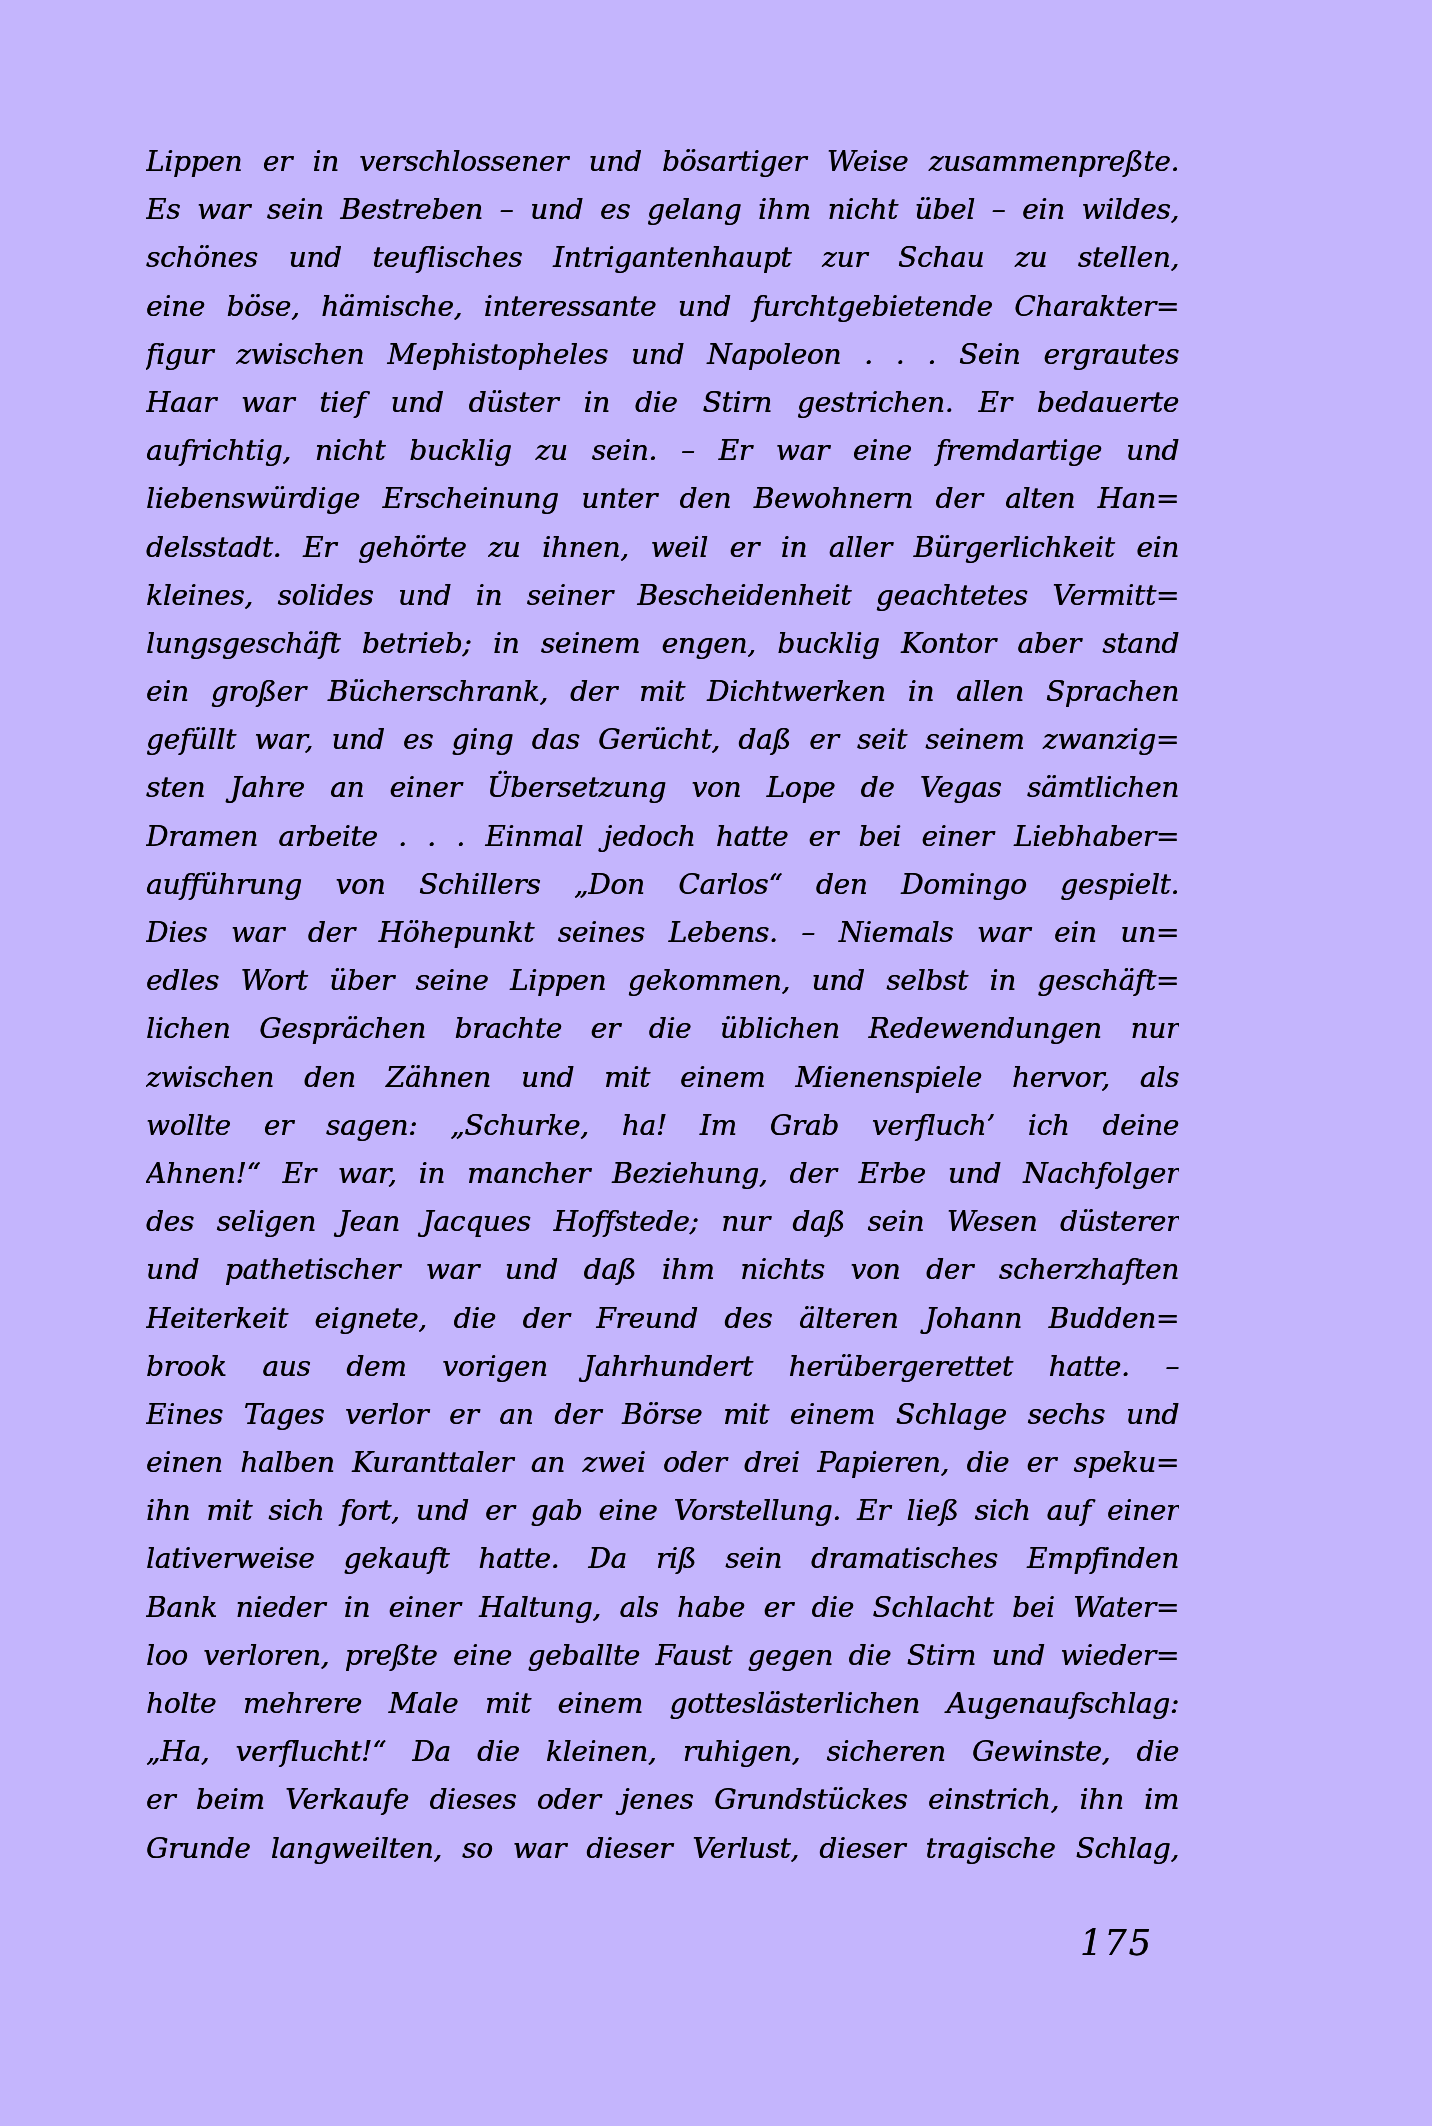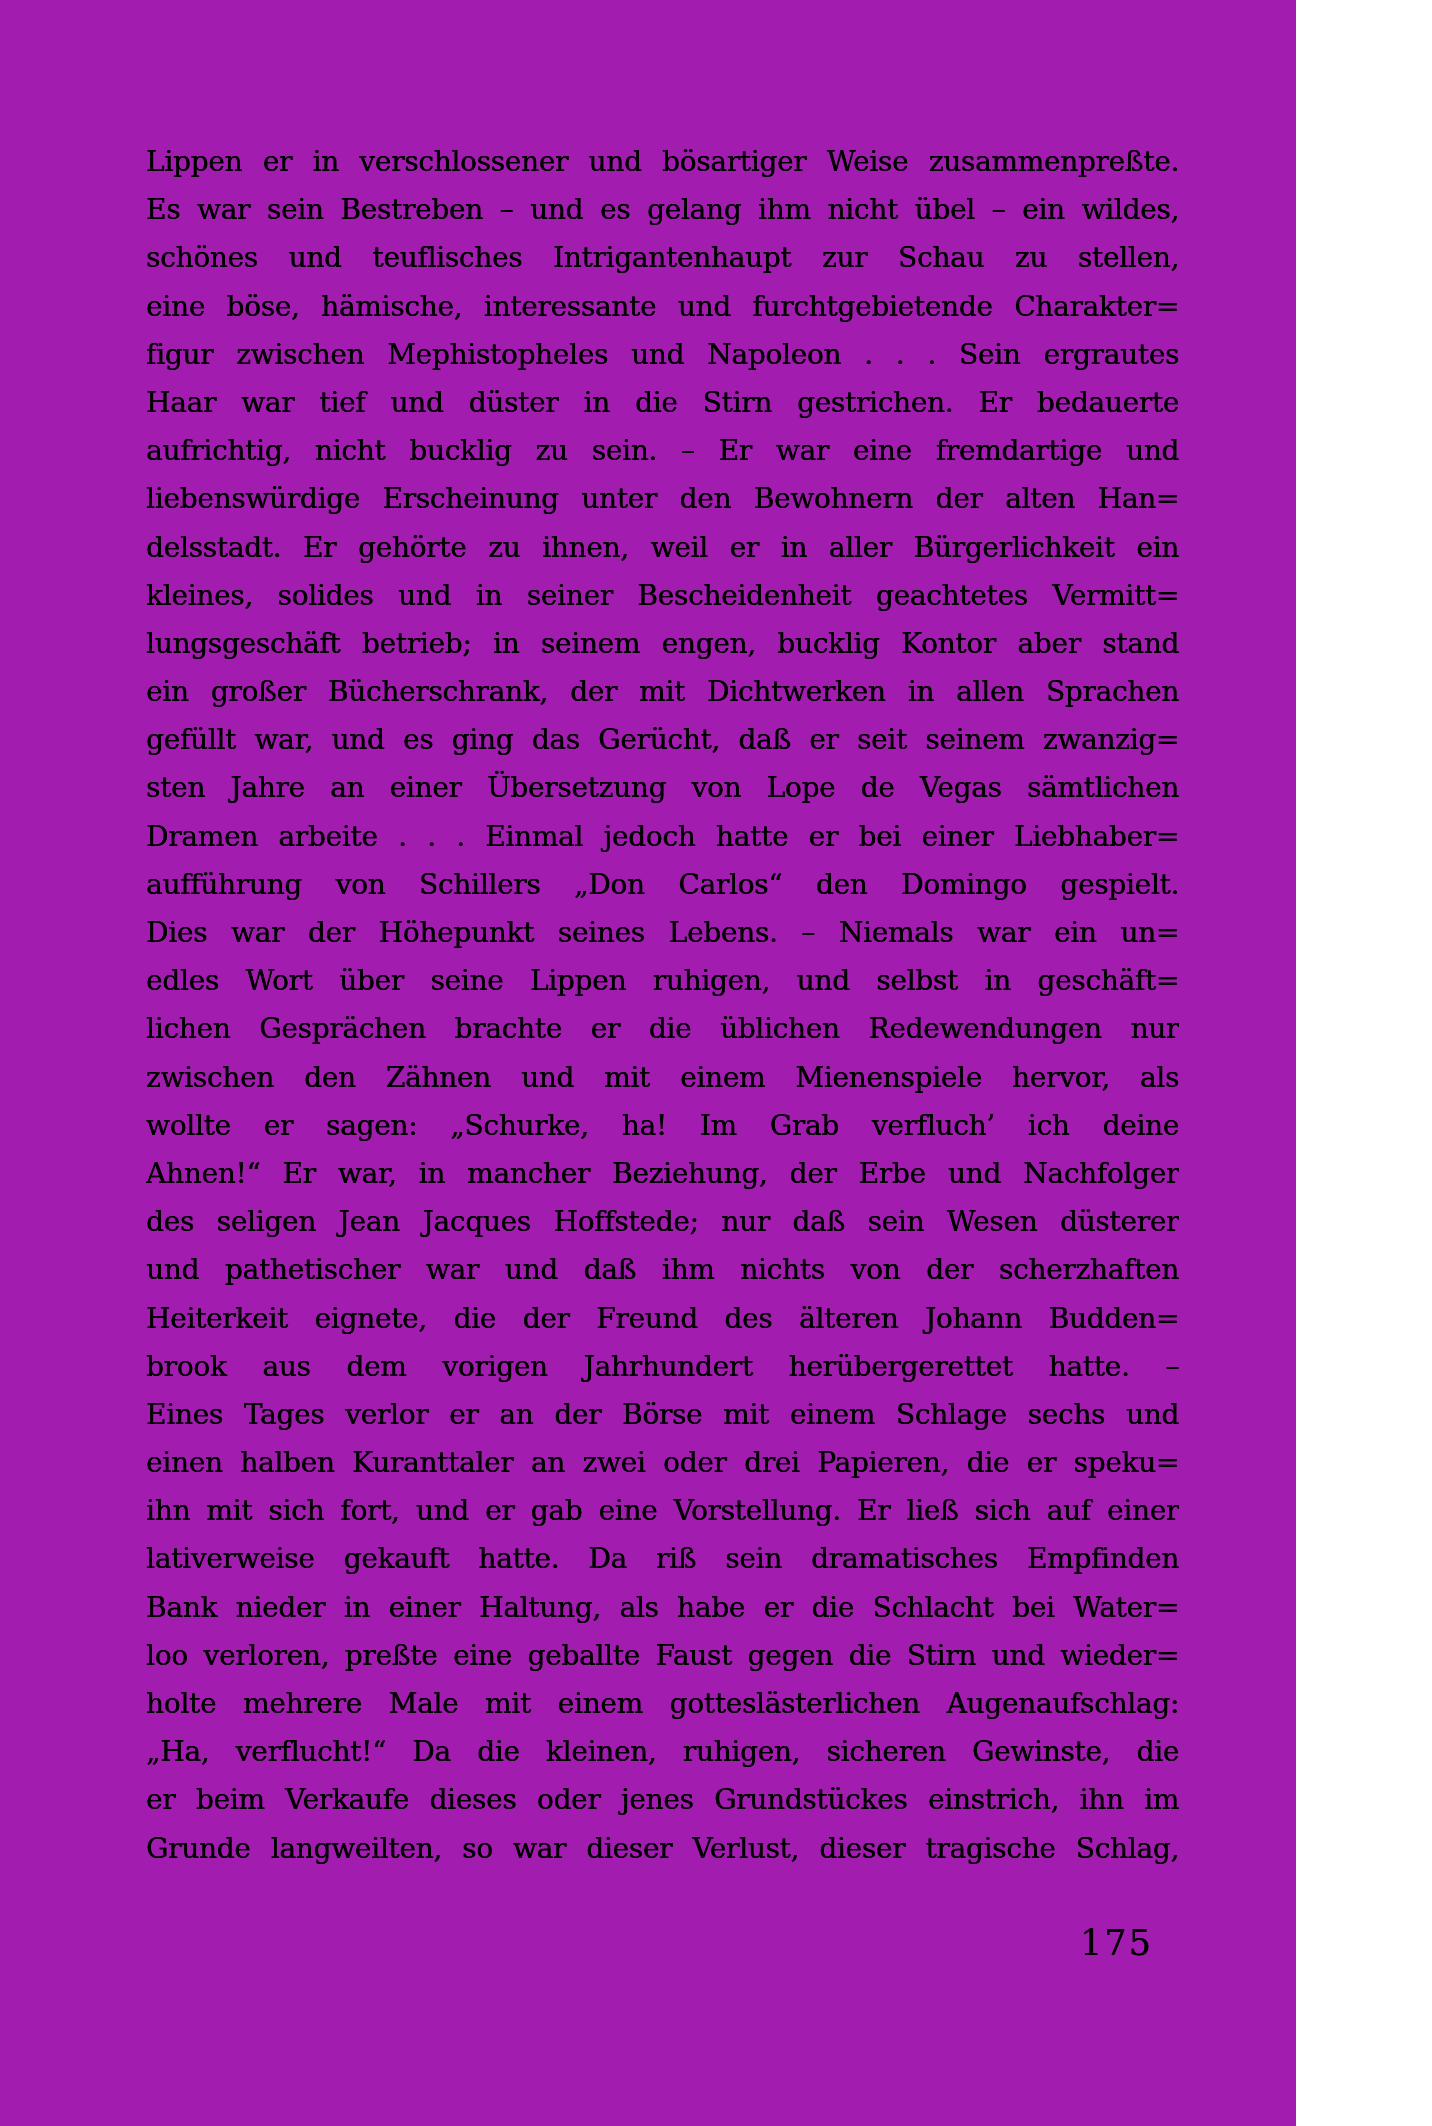--- a/index.html
+++ b/index.html
@@ -2,26 +2,27 @@
 <html lang="de"><head>
 <meta charset="utf-8">
 <style>
   html, body {
     margin: 0;
     padding: 0;
     background: #ffffff;
   }
   .page {
     position: relative;
-    width: 1296px;
+    width: 1432px;
     height: 2126px;
-    background: #a21caf;
+    background: #c4b5fd;
     overflow: hidden;
     font-family: "DejaVu Serif", "Liberation Serif", serif;
     color: #000000;
+    font-style: italic;
   }
   .text-block {
     position: absolute;
     left: 146px;
     top: 138px;
     width: 1033px;
   }
   .line {
     font-size: 28px;
     line-height: 48.2px;
@@ -62,21 +63,21 @@
       <div class="line">liebenswürdige Erscheinung unter den Bewohnern der alten Han=</div>
       <div class="line">delsstadt. Er gehörte zu ihnen, weil er in aller Bürgerlichkeit ein</div>
       <div class="line">kleines, solides und in seiner Bescheidenheit geachtetes Vermitt=</div>
       <div class="line">lungsgeschäft betrieb; in seinem engen, bucklig Kontor aber stand</div>
       <div class="line">ein großer Bücherschrank, der mit Dichtwerken in allen Sprachen</div>
       <div class="line">gefüllt war, und es ging das Gerücht, daß er seit seinem zwanzig=</div>
       <div class="line">sten Jahre an einer Übersetzung von Lope de Vegas sämtlichen</div>
       <div class="line">Dramen arbeite . . . Einmal jedoch hatte er bei einer Liebhaber=</div>
       <div class="line">aufführung von Schillers „Don Carlos“ den Domingo gespielt.</div>
       <div class="line">Dies war der Höhepunkt seines Lebens. – Niemals war ein un=</div>
-      <div class="line">edles Wort über seine Lippen ruhigen, und selbst in geschäft=</div>
+      <div class="line">edles Wort über seine Lippen gekommen, und selbst in geschäft=</div>
       <div class="line">lichen Gesprächen brachte er die üblichen Redewendungen nur</div>
       <div class="line">zwischen den Zähnen und mit einem Mienenspiele hervor, als</div>
       <div class="line">wollte er sagen: „Schurke, ha! Im Grab verfluch’ ich deine</div>
       <div class="line">Ahnen!“ Er war, in mancher Beziehung, der Erbe und Nachfolger</div>
       <div class="line">des seligen Jean Jacques Hoffstede; nur daß sein Wesen düsterer</div>
       <div class="line">und pathetischer war und daß ihm nichts von der scherzhaften</div>
       <div class="line">Heiterkeit eignete, die der Freund des älteren Johann Budden=</div>
       <div class="line">brook aus dem vorigen Jahrhundert herübergerettet hatte. –</div>
       <div class="line">Eines Tages verlor er an der Börse mit einem Schlage sechs und</div>
       <div class="line">einen halben Kuranttaler an zwei oder drei Papieren, die er speku=</div>

